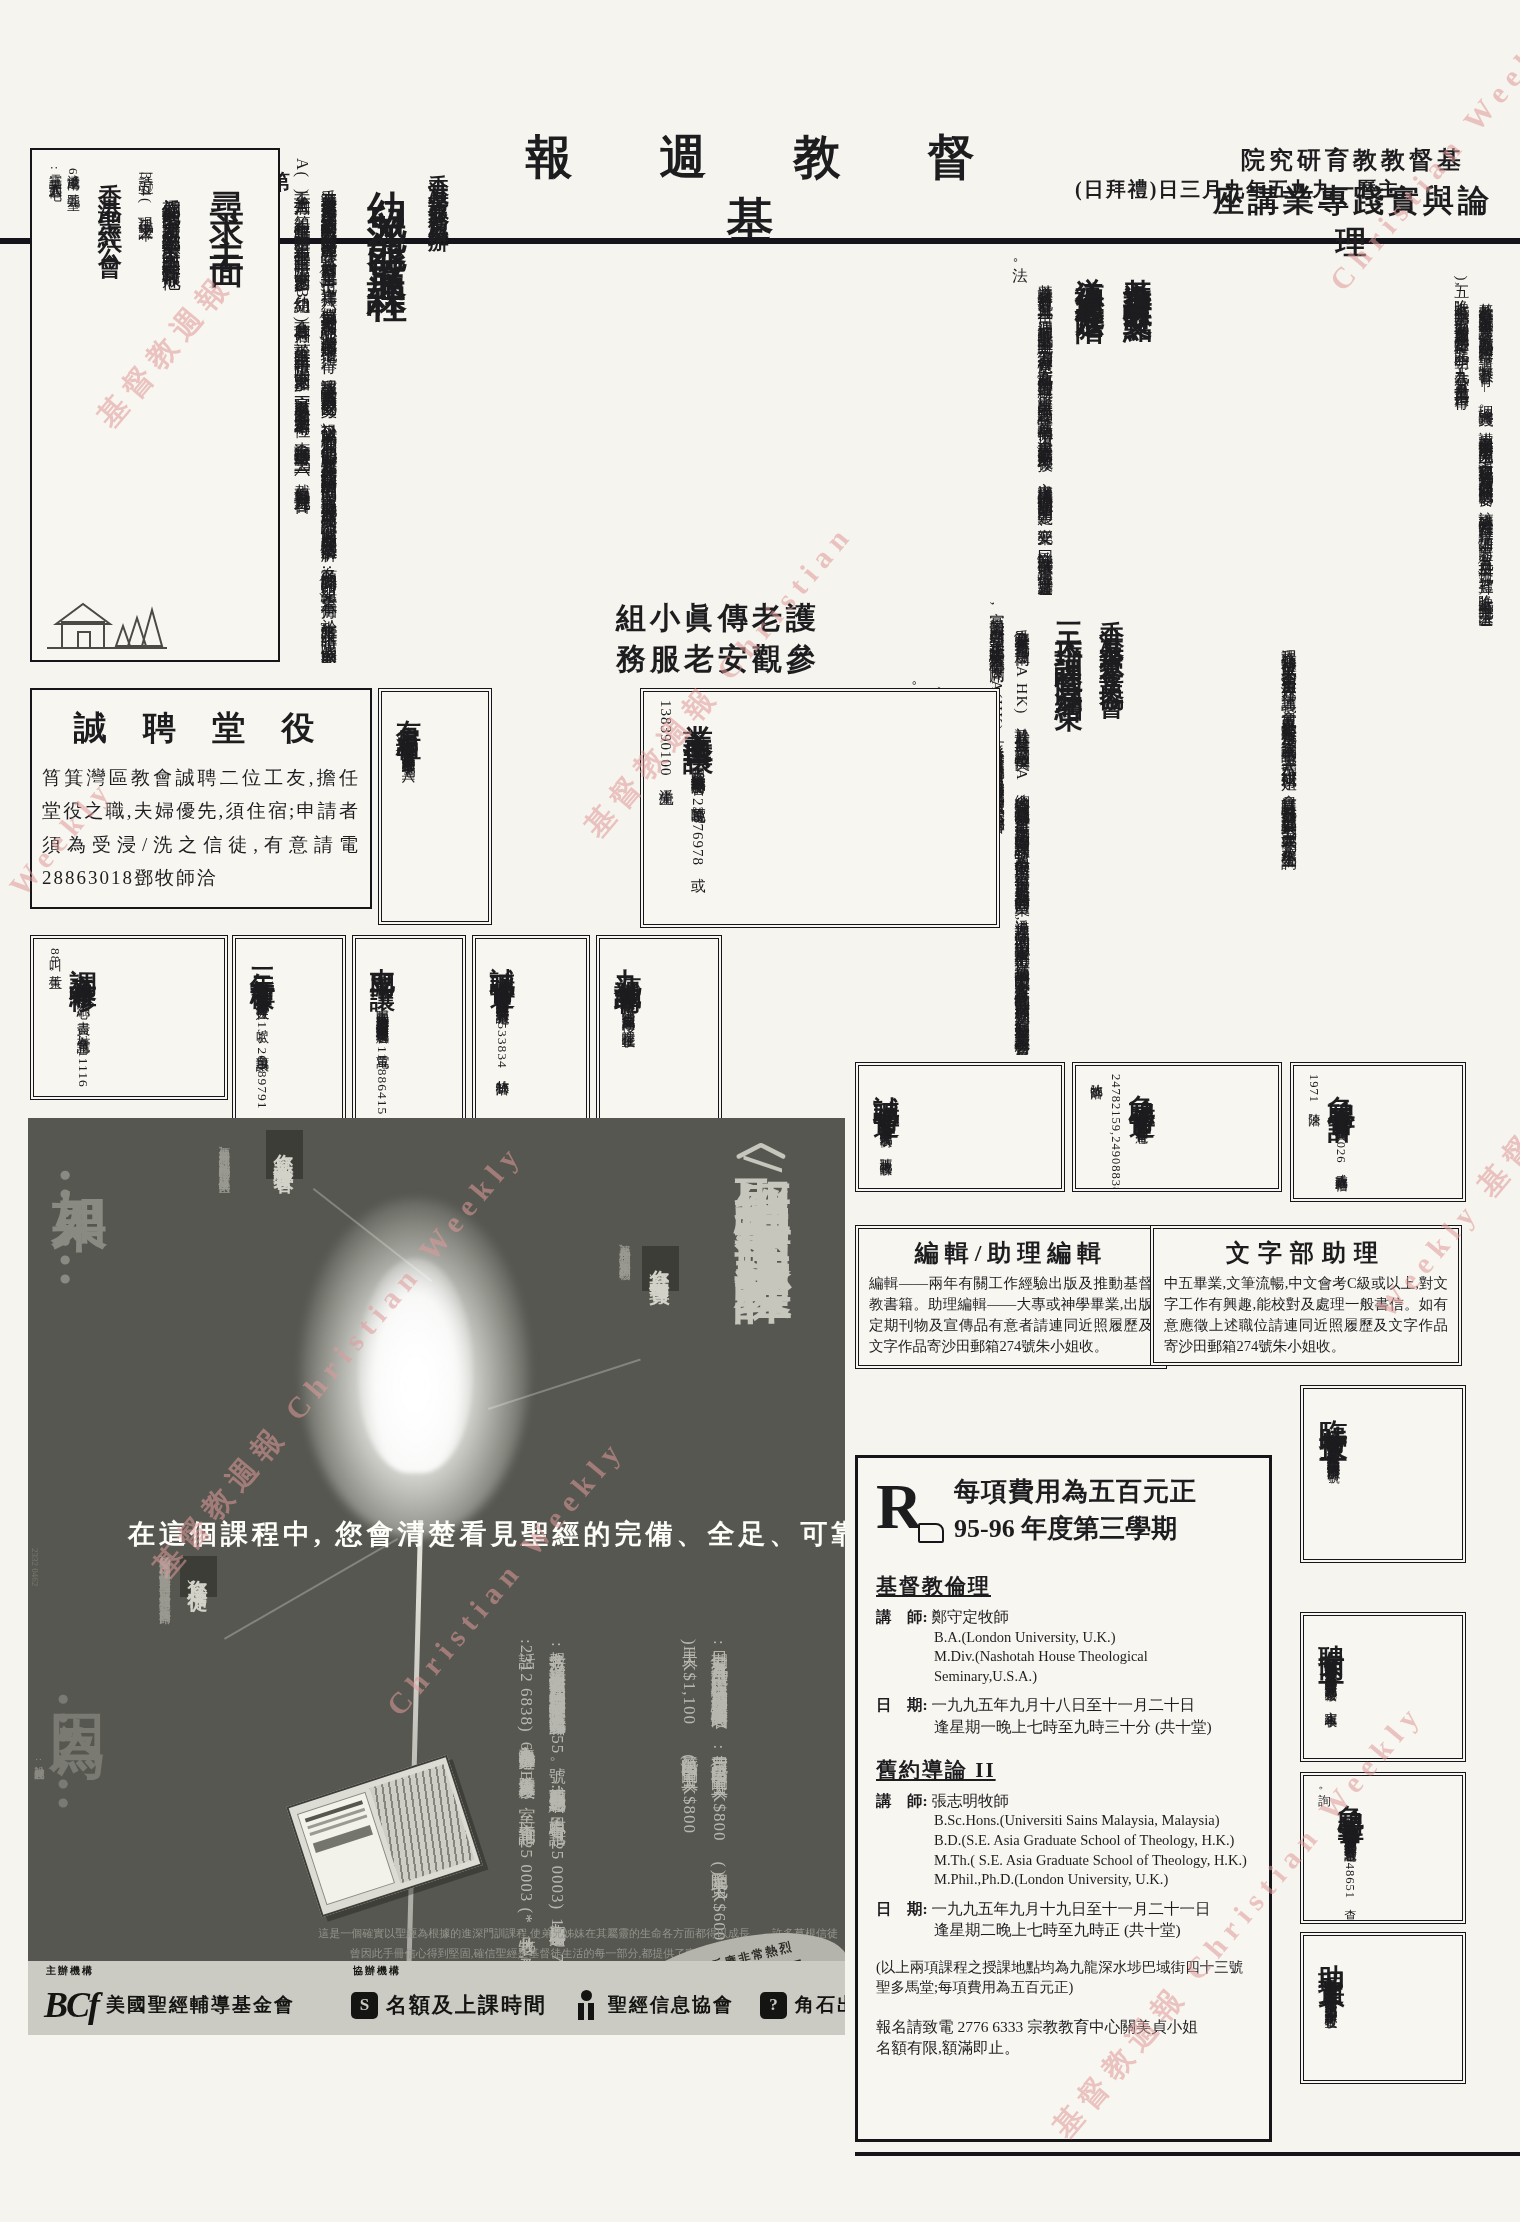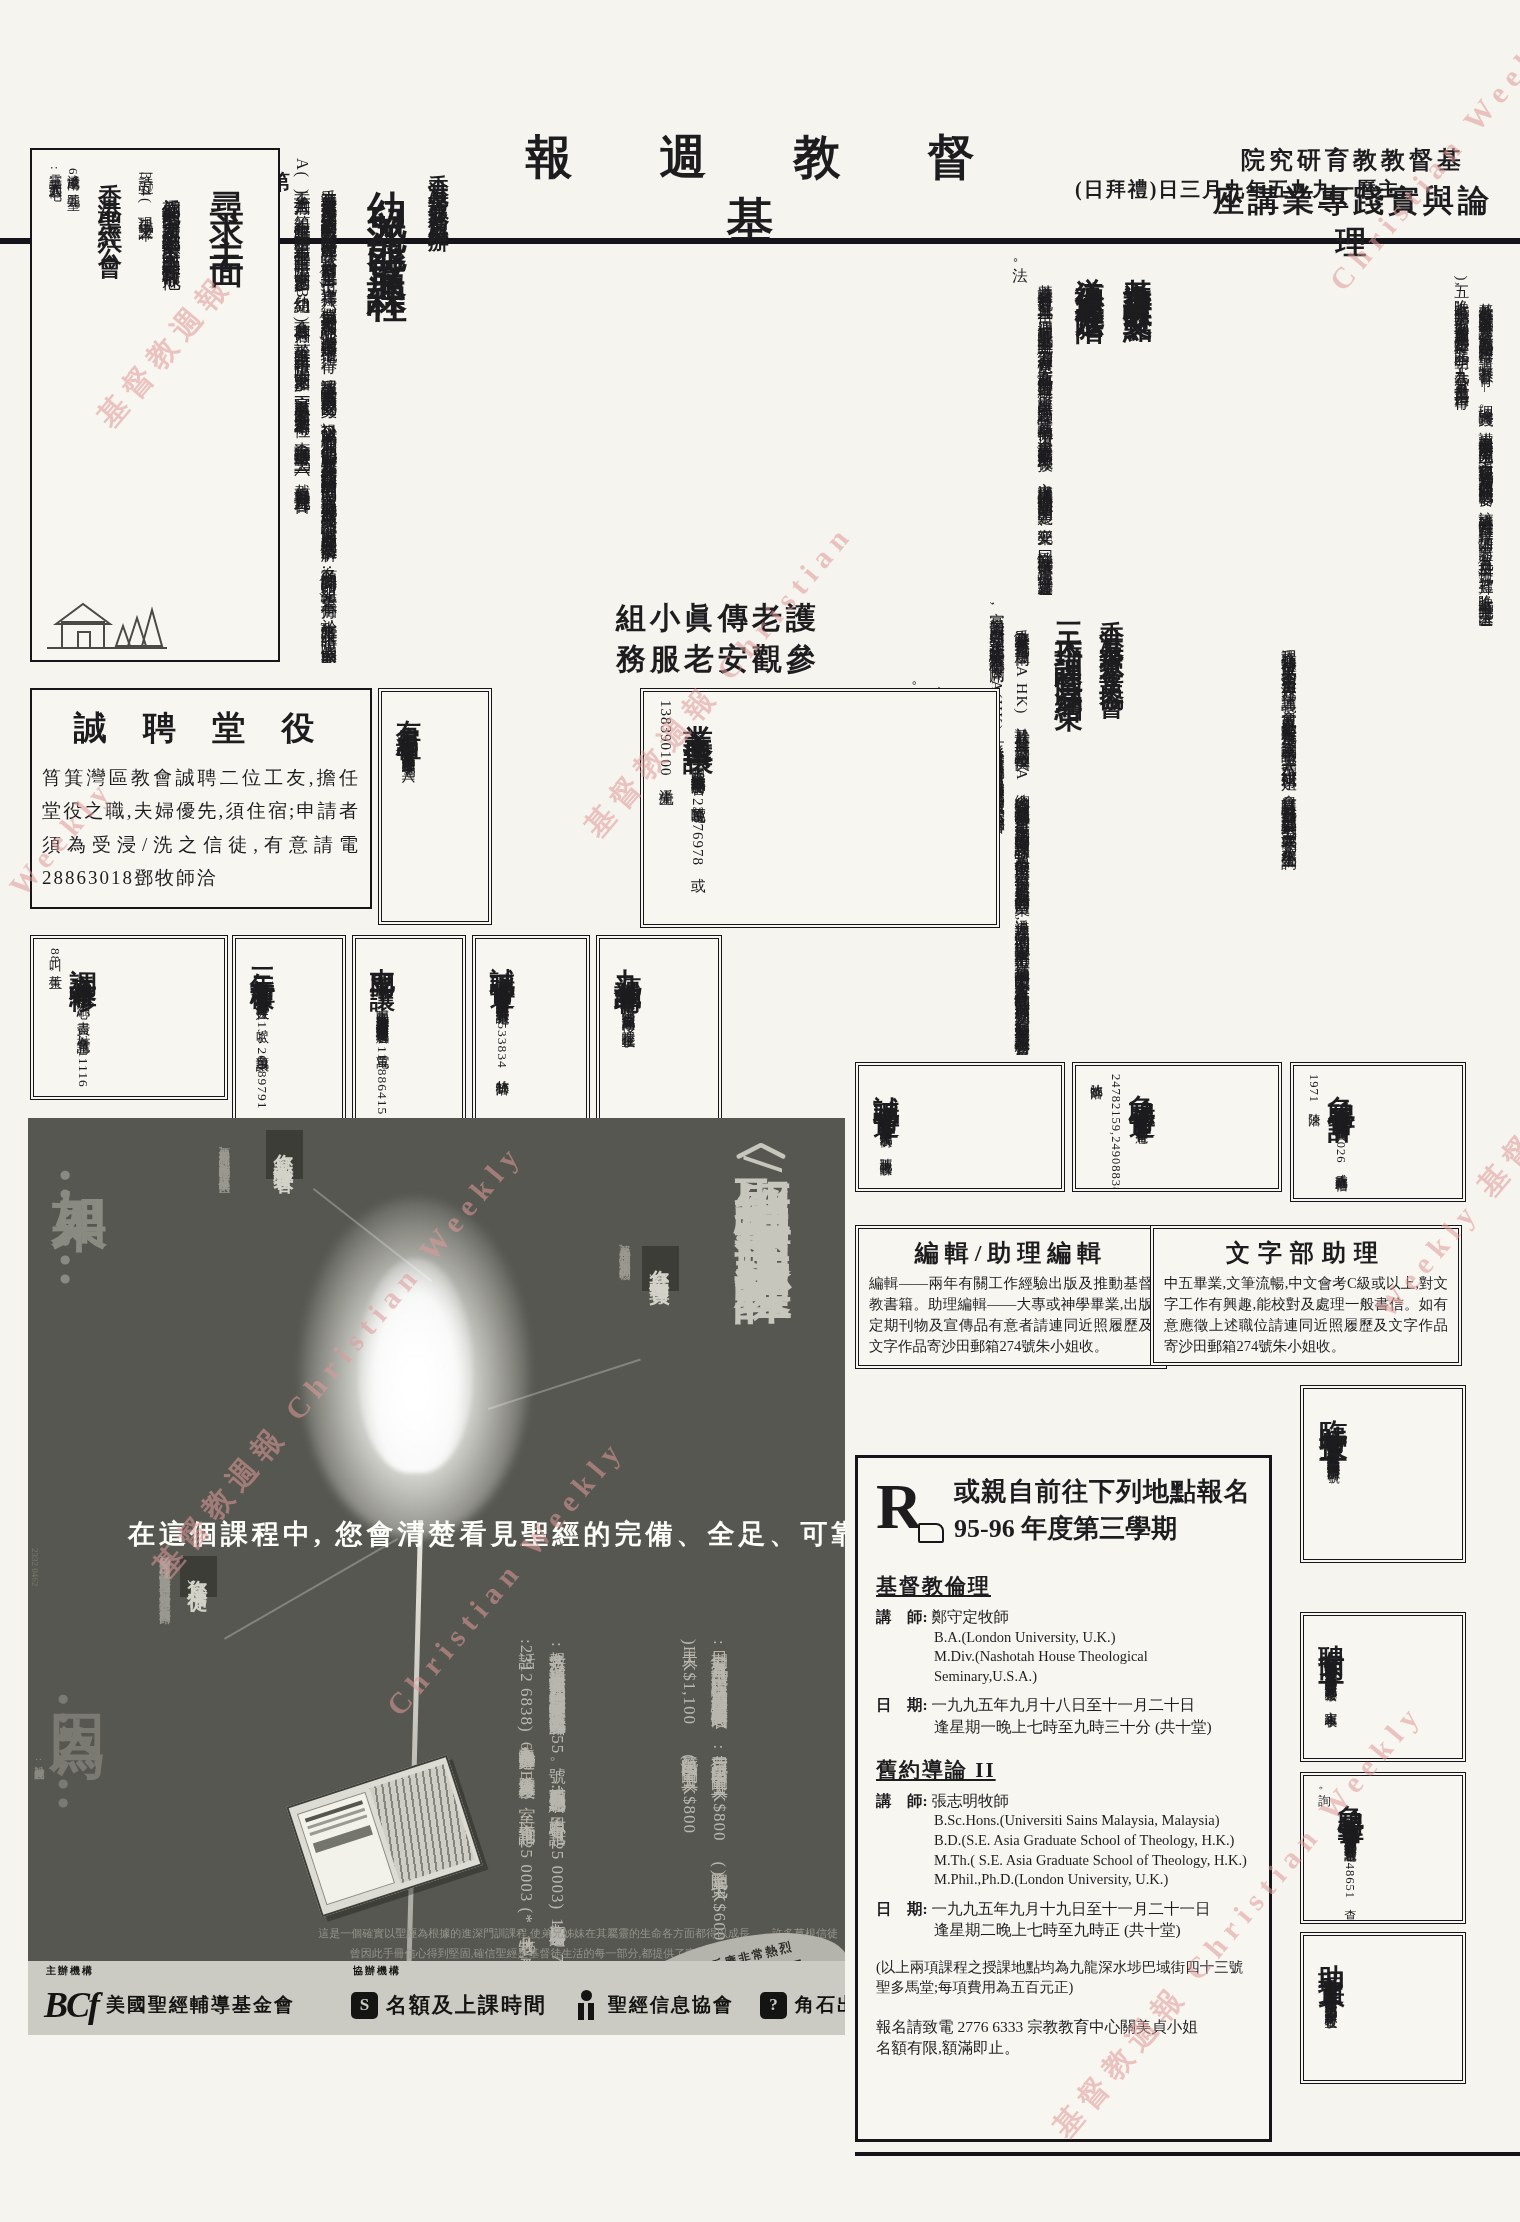--- a/index.html
+++ b/index.html
@@ -292,21 +292,21 @@
   </div>
 </div>
 
 <div id="retc">
   <div style="display:flex;align-items:center;gap:14px;">
     <div style="position:relative;width:64px;height:70px;">
       <span style="font-size:64px;font-weight:900;line-height:1;">R</span>
       <span style="position:absolute;right:-4px;bottom:2px;width:22px;height:16px;background:#f8f6f0;border:2px solid #15151a;border-radius:2px 8px 2px 2px;"></span>
     </div>
     <div>
-      <div style="font-size:26px;font-weight:900;letter-spacing:1px;">或親自前往下列地點報名</div>
+      <div style="font-size:26px;font-weight:900;letter-spacing:1px;">每項費用為五百元正</div>
       <div style="font-size:26px;font-weight:900;margin-top:2px;">95-96 年度第三學期</div>
     </div>
   </div>
 
   <div class="cname" style="margin-top:26px;">基督教倫理</div>
   <div class="line"><b>講　師:</b>
     <span>鄭守定牧師</span></div>
   <div class="qual">B.A.(London University, U.K.)</div>
   <div class="qual">M.Div.(Nashotah House Theological Seminary,U.S.A.)</div>
   <div class="line" style="margin-top:8px;"><b>日　期:</b>

